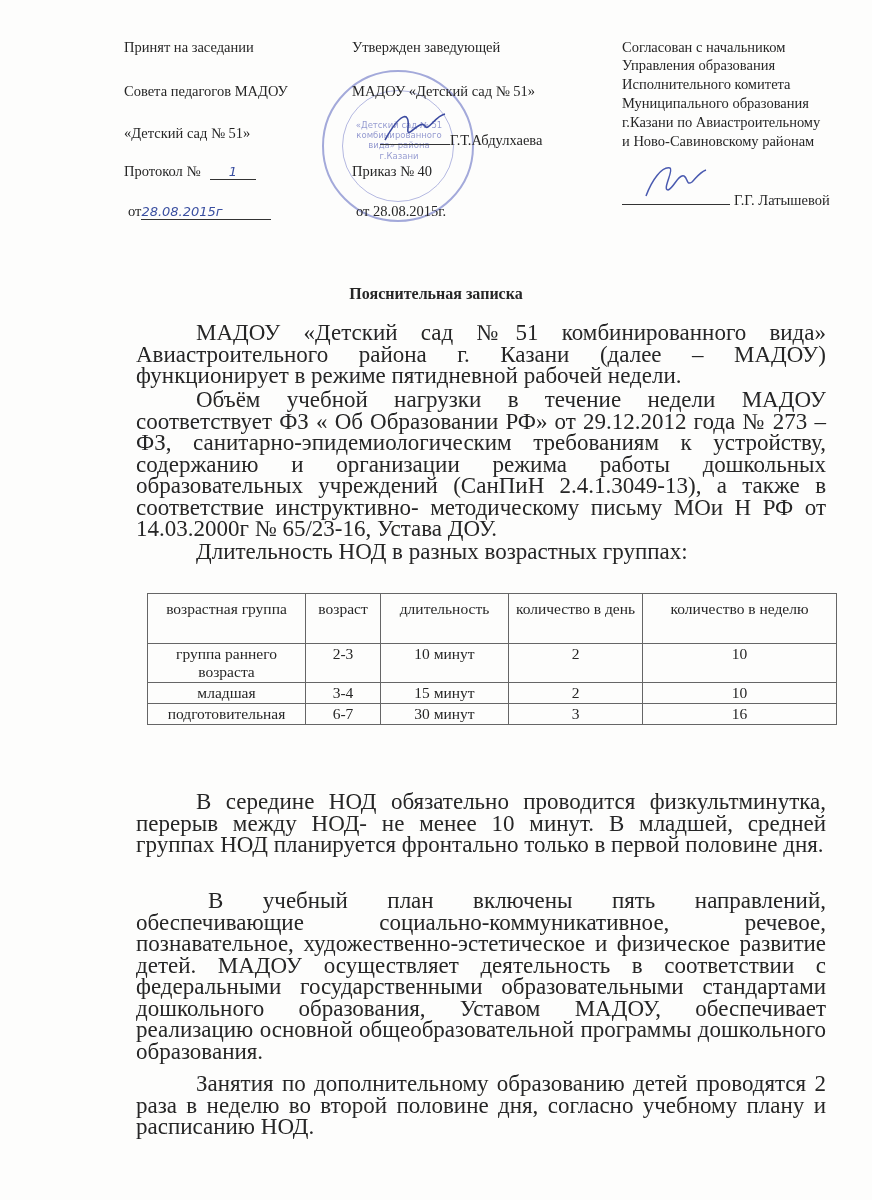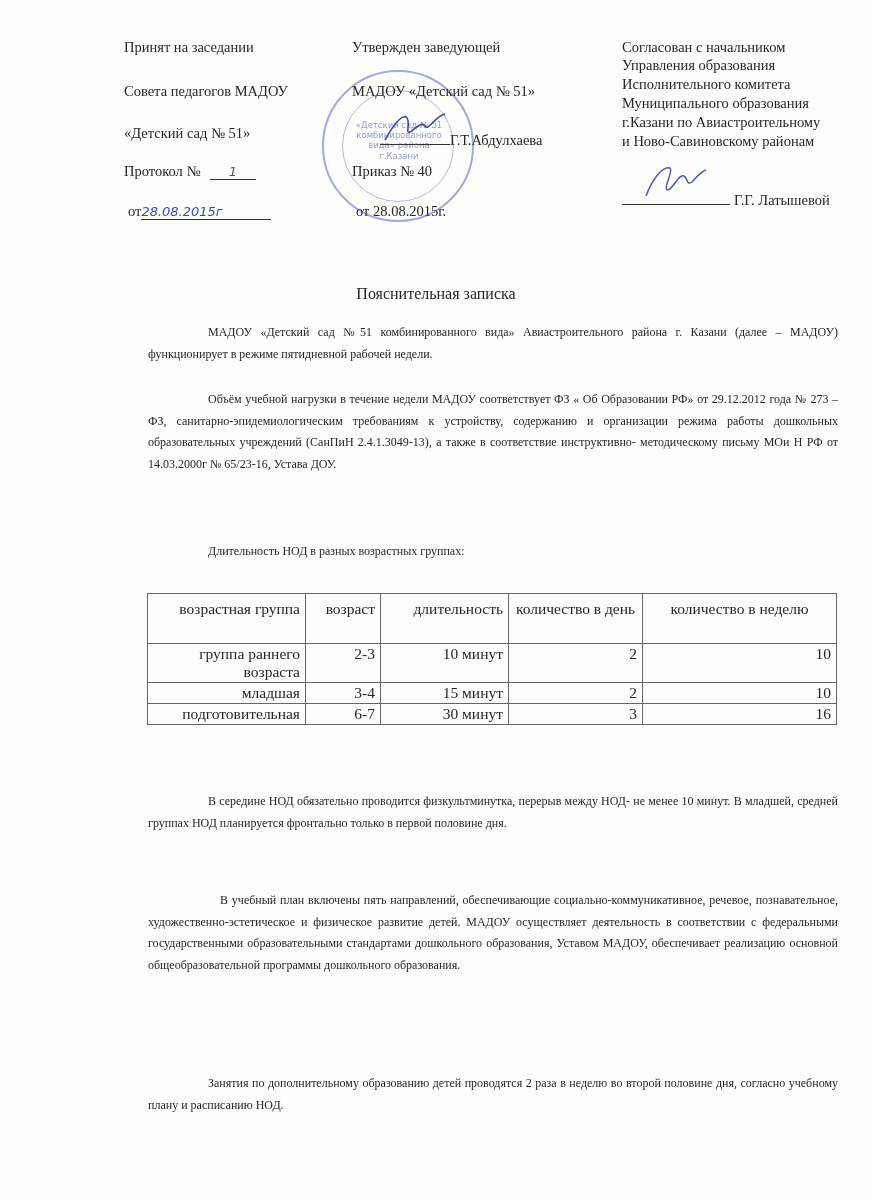--- a/index.html
+++ b/index.html
@@ -24,32 +24,32 @@
     position: absolute; left: 18px; top: 18px; right: 18px; bottom: 18px;
     border-radius: 50%; border: 1.5px solid rgba(90,100,190,0.45);
   }
   .stamp .txt {
     position: absolute; left: 30px; top: 48px; width: 90px; text-align: center;
     font-family: "DejaVu Sans", sans-serif; font-size: 8.5px; color: rgba(80,90,180,0.6); line-height: 1.2;
   }
   .sig-svg { position: absolute; }
   .title {
     position: absolute; top: 285px; left: 0; width: 872px; text-align: center;
-    font-weight: normal; font-size: 16px;
+    font-weight: bold; font-size: 16px;
   }
   .para {
-    position: absolute; left: 148px; width: 690px;
-    font-size: 12px; line-height: 21.5px; text-align: justify;
+    position: absolute; left: 136px; width: 690px;
+    font-size: 23px; line-height: 21.5px; text-align: justify;
   }
   .para .indent { display: inline-block; width: 60px; }
   table {
     position: absolute; left: 147px; top: 593px; width: 690px;
     border-collapse: collapse; font-size: 15.5px; line-height: 18px;
   }
-  td, th { border: 1px solid #666; padding: 1px 5px; vertical-align: top; font-weight: normal; text-align: right; }
+  td, th { border: 1px solid #666; padding: 1px 5px; vertical-align: top; font-weight: normal; text-align: center; }
   th { padding-top: 6px; height: 42px; }
   th.c { text-align: center; }
   td.tall { height: 36px; }
 </style>
 </head>
 <body>
 
 <div class="hdr" id="hdr-left">
   <div class="ln" style="top:0">Принят на заседании</div>
   <div class="ln" style="top:44px">Совета педагогов МАДОУ</div>

